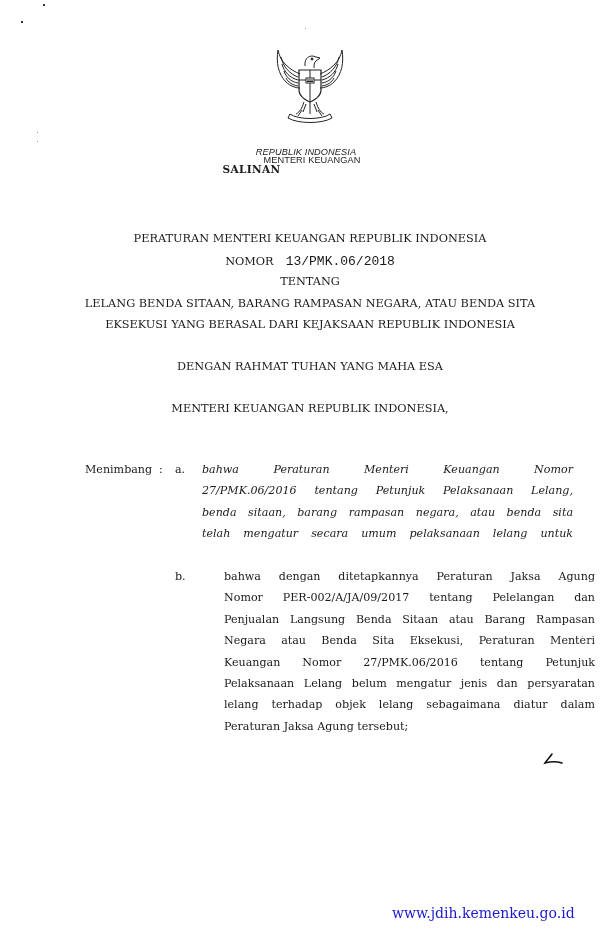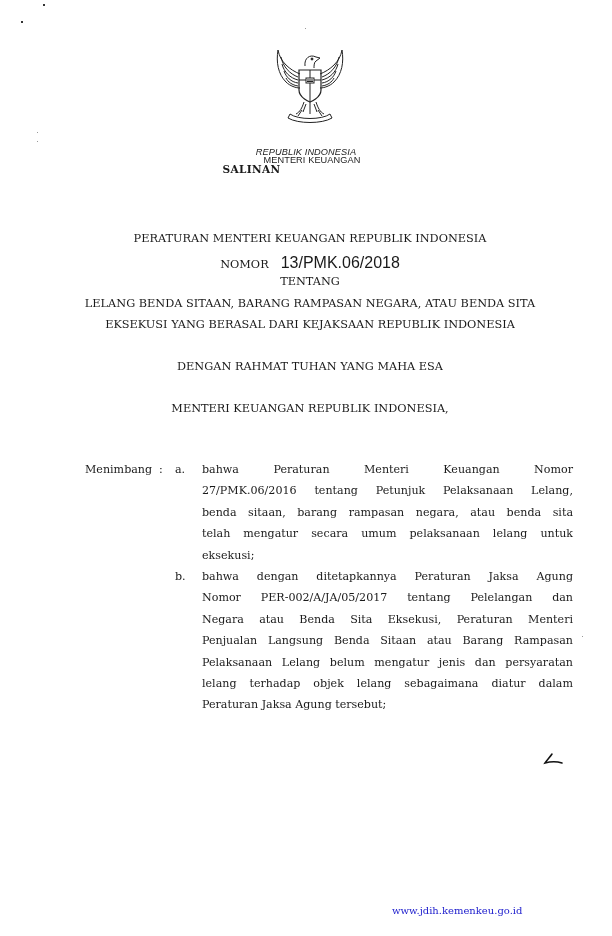--- a/index.html
+++ b/index.html
@@ -7,32 +7,32 @@
          font-family: "DejaVu Serif", "Liberation Serif", serif; color: #1a1a1a; }
   .page { position: absolute; left: 0; top: 0; width: 612px; height: 936px; }
   .emblem { position: absolute; left: 272px; top: 44px; width: 76px; height: 82px; }
   .ministry { position: absolute; left: 0; width: 612px; text-align: center;
               font-family: "Liberation Sans", "DejaVu Sans", sans-serif; font-size: 9.2px;
               letter-spacing: 0.1px; color: #222; line-height: 10px; }
   .salinan { position: absolute; left: 0; width: 503px; text-align: center; top: 163px;
              font-family: "DejaVu Serif", serif; font-weight: bold; font-size: 10.5px; letter-spacing: 0.4px; }
   .cline { position: absolute; left: 0; width: 620px; text-align: center;
            font-size: 11.3px; letter-spacing: 0px; white-space: nowrap; }
-  .mono { font-family: Liberation Sans, sans-serif; font-size: 16px; }
+  .mono { font-family: Liberation Mono, monospace; font-size: 13px; }
   .gap { display: inline-block; width: 12px; }
   .consider { position: absolute; left: 75px; top: 463px; width: 500px; font-size: 11.1px; }
   .label { position: absolute; left: 10px; top: 0; }
   .colon { position: absolute; left: 84px; top: 0; }
   .item { position: absolute; left: 100px; width: 400px; }
   .letter { position: absolute; left: 0; top: 0; }
   .body { position: absolute; left: 27px; width: 371px; text-align: justify; line-height: 21.4px; }
   .body span { display: block; text-align-last: justify; }
   .body span.last { text-align-last: left; }
   .paraf { position: absolute; left: 543px; top: 752px; width: 22px; height: 14px; }
-  .footer-link { position: absolute; left: 392px; top: 905px; font-size: 10px; color: #1a1acc;
+  .footer-link { position: absolute; left: 392px; top: 905px; font-size: 14px; color: #1a1acc;
                  text-decoration: none; font-family: "DejaVu Serif", serif; }
   .speck { position: absolute; width: 2px; height: 2px; background: #333; }
   .speck.light { background: #999; width: 1px; height: 1px; }
 </style>
 </head>
 <body>
 
 <div class="page">
 
   <div class="speck" style="left:43px;top:4px;"></div>
@@ -89,36 +89,36 @@
 
   <div class="cline" style="top:360px;">DENGAN RAHMAT TUHAN YANG MAHA ESA</div>
   <div class="cline" style="top:402px;">MENTERI KEUANGAN REPUBLIK INDONESIA,</div>
 
   <div class="consider">
     <span class="label">Menimbang</span>
     <span class="colon">:</span>
 
     <div class="item" style="top:0;">
       <span class="letter">a.</span>
-      <div class="body" style="top:-4px;">
+      <div class="body" style="top:-4px;font-style:italic;">
         <span>bahwa Peraturan Menteri Keuangan Nomor</span>
         <span>27/PMK.06/2016 tentang Petunjuk Pelaksanaan Lelang,</span>
         <span>benda sitaan, barang rampasan negara, atau benda sita</span>
         <span>telah mengatur secara umum pelaksanaan lelang untuk</span>
-        <span class="last">eksekusi;</span>
       </div>
     </div>
 
     <div class="item" style="top:107px;">
       <span class="letter">b.</span>
-      <div class="body" style="top:-4px;">
+      <div class="body" style="top:-4px;margin-left:22px;">
         <span>bahwa dengan ditetapkannya Peraturan Jaksa Agung</span>
-        <span>Nomor PER-002/A/JA/05/2017 tentang Pelelangan dan</span>
+        <span>Nomor PER-002/A/JA/09/2017 tentang Pelelangan dan</span>
+        <span>Penjualan Langsung Benda Sitaan atau Barang Rampasan</span>
         <span>Negara atau Benda Sita Eksekusi, Peraturan Menteri</span>
-        <span>Penjualan Langsung Benda Sitaan atau Barang Rampasan</span>
+        <span>Keuangan Nomor 27/PMK.06/2016 tentang Petunjuk</span>
         <span>Pelaksanaan Lelang belum mengatur jenis dan persyaratan</span>
         <span>lelang terhadap objek lelang sebagaimana diatur dalam</span>
         <span class="last">Peraturan Jaksa Agung tersebut;</span>
       </div>
     </div>
   </div>
 
   <svg class="paraf" viewBox="0 0 22 14">
     <path d="M9 2 C7 5 4 8 2 11 C6 10 12 9 19 11" fill="none" stroke="#111" stroke-width="1.5" stroke-linecap="round"></path>
   </svg>

